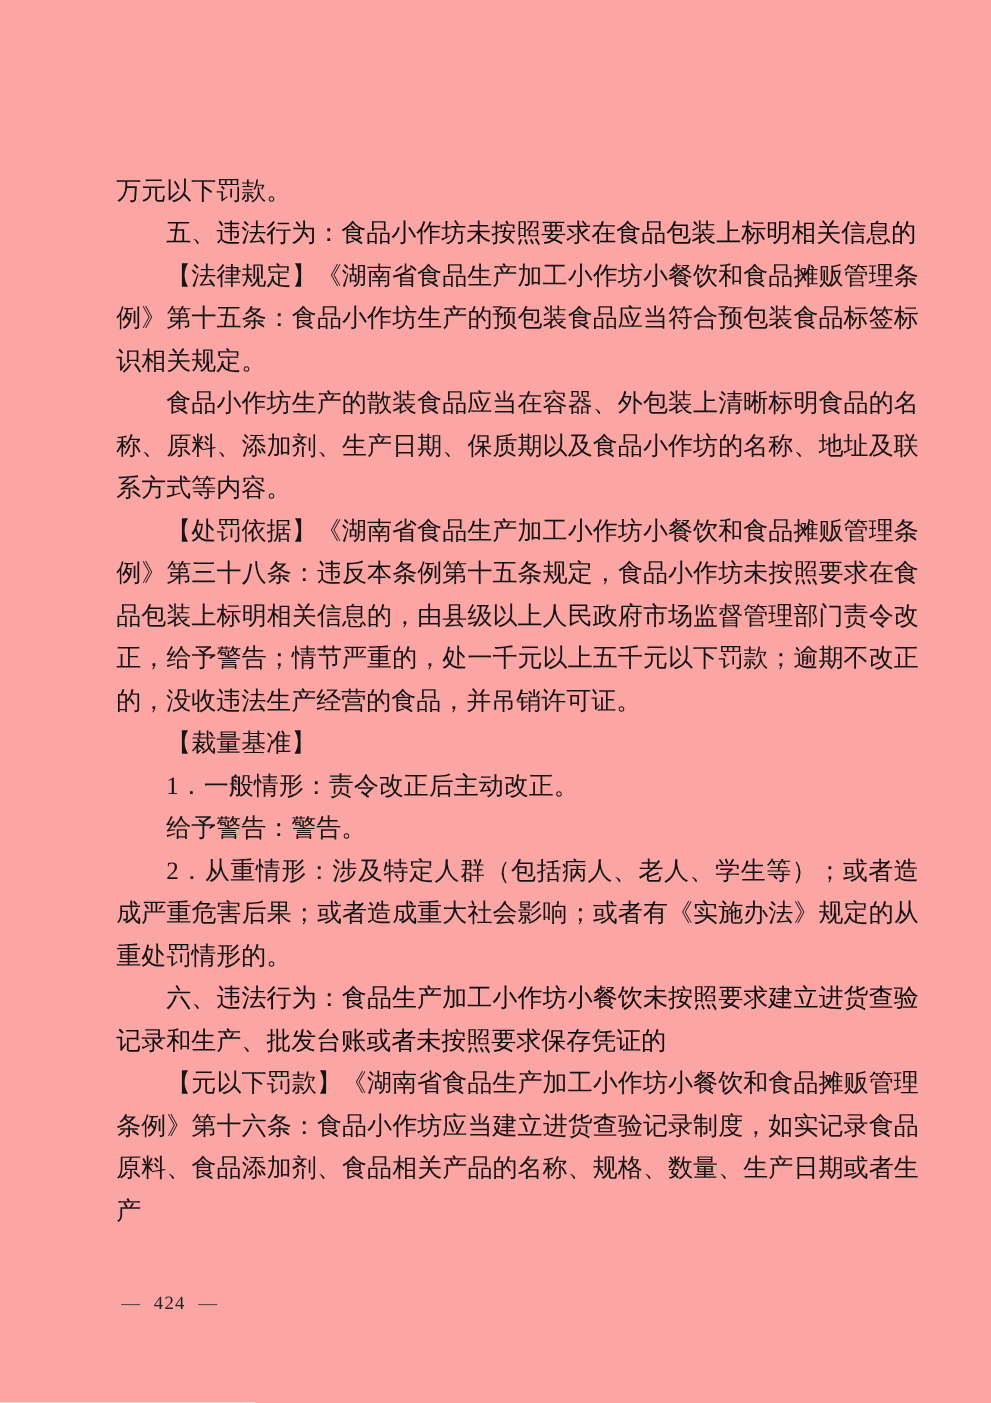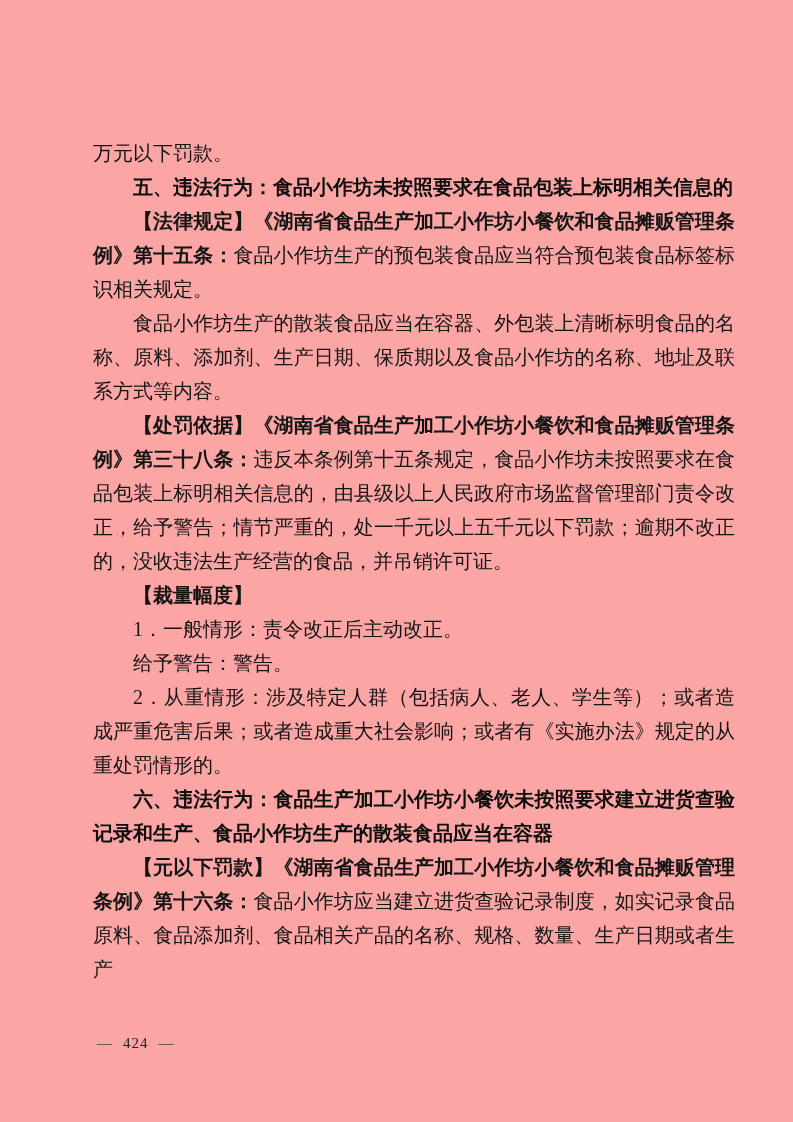--- a/index.html
+++ b/index.html
@@ -24,21 +24,21 @@
     text-justify: inter-ideograph;
   }
   .para { text-indent: 2em; }
   .para.continuation { text-indent: 0; }
   .para.heading {
     font-family: "Liberation Sans", sans-serif;
     font-weight: bold;
     color: #0d0d0d;
   }
   .seg { font-weight: normal; }
-  .seg.bold { font-weight: bold; }
+  .seg.bold { font-weight: normal; }
   .para.flush-last { text-align-last: justify; }
   .footer {
     position: absolute;
     left: 97px;
     top: 1032px;
     font-size: 15px;
     line-height: 22px;
     color: #222222;
     letter-spacing: 1px;
   }
@@ -48,23 +48,23 @@
 </head>
 <body>
 
 <div class="page">
   <div class="content" id="doc-body">
       <p class="para continuation"><span class="seg">万元以下罚款。</span></p>
       <p class="para heading"><span class="seg bold">五、违法行为：食品小作坊未按照要求在食品包装上标明相关信息的</span></p>
       <p class="para body"><span class="seg bold">【法律规定】《湖南省食品生产加工小作坊小餐饮和食品摊贩管理条例》第十五条：</span><span class="seg">食品小作坊生产的预包装食品应当符合预包装食品标签标识相关规定。</span></p>
       <p class="para body"><span class="seg">食品小作坊生产的散装食品应当在容器、外包装上清晰标明食品的名称、原料、添加剂、生产日期、保质期以及食品小作坊的名称、地址及联系方式等内容。</span></p>
       <p class="para body"><span class="seg bold">【处罚依据】《湖南省食品生产加工小作坊小餐饮和食品摊贩管理条例》第三十八条：</span><span class="seg">违反本条例第十五条规定，食品小作坊未按照要求在食品包装上标明相关信息的，由县级以上人民政府市场监督管理部门责令改正，给予警告；情节严重的，处一千元以上五千元以下罚款；逾期不改正的，没收违法生产经营的食品，并吊销许可证。</span></p>
-      <p class="para body"><span class="seg bold">【裁量幅度】</span></p>
+      <p class="para body"><span class="seg bold">【裁量基准】</span></p>
       <p class="para body"><span class="seg">1．一般情形：责令改正后主动改正。</span></p>
       <p class="para body"><span class="seg">给予警告：警告。</span></p>
       <p class="para body"><span class="seg">2．从重情形：涉及特定人群（包括病人、老人、学生等）；或者造成严重危害后果；或者造成重大社会影响；或者有《实施办法》规定的从重处罚情形的。</span></p>
-      <p class="para heading"><span class="seg bold">六、违法行为：食品生产加工小作坊小餐饮未按照要求建立进货查验记录和生产、食品小作坊生产的散装食品应当在容器</span></p>
+      <p class="para heading"><span class="seg bold">六、违法行为：食品生产加工小作坊小餐饮未按照要求建立进货查验记录和生产、批发台账或者未按照要求保存凭证的</span></p>
       <p class="para body flush-last"><span class="seg bold">【元以下罚款】《湖南省食品生产加工小作坊小餐饮和食品摊贩管理条例》第十六条：</span><span class="seg">食品小作坊应当建立进货查验记录制度，如实记录食品原料、食品添加剂、食品相关产品的名称、规格、数量、生产日期或者生产</span></p>
     </div>
   <div class="footer">
     <span class="dash">—</span><span class="num">424</span><span class="dash">—</span>
   </div>
 </div>
 
 </body></html>

